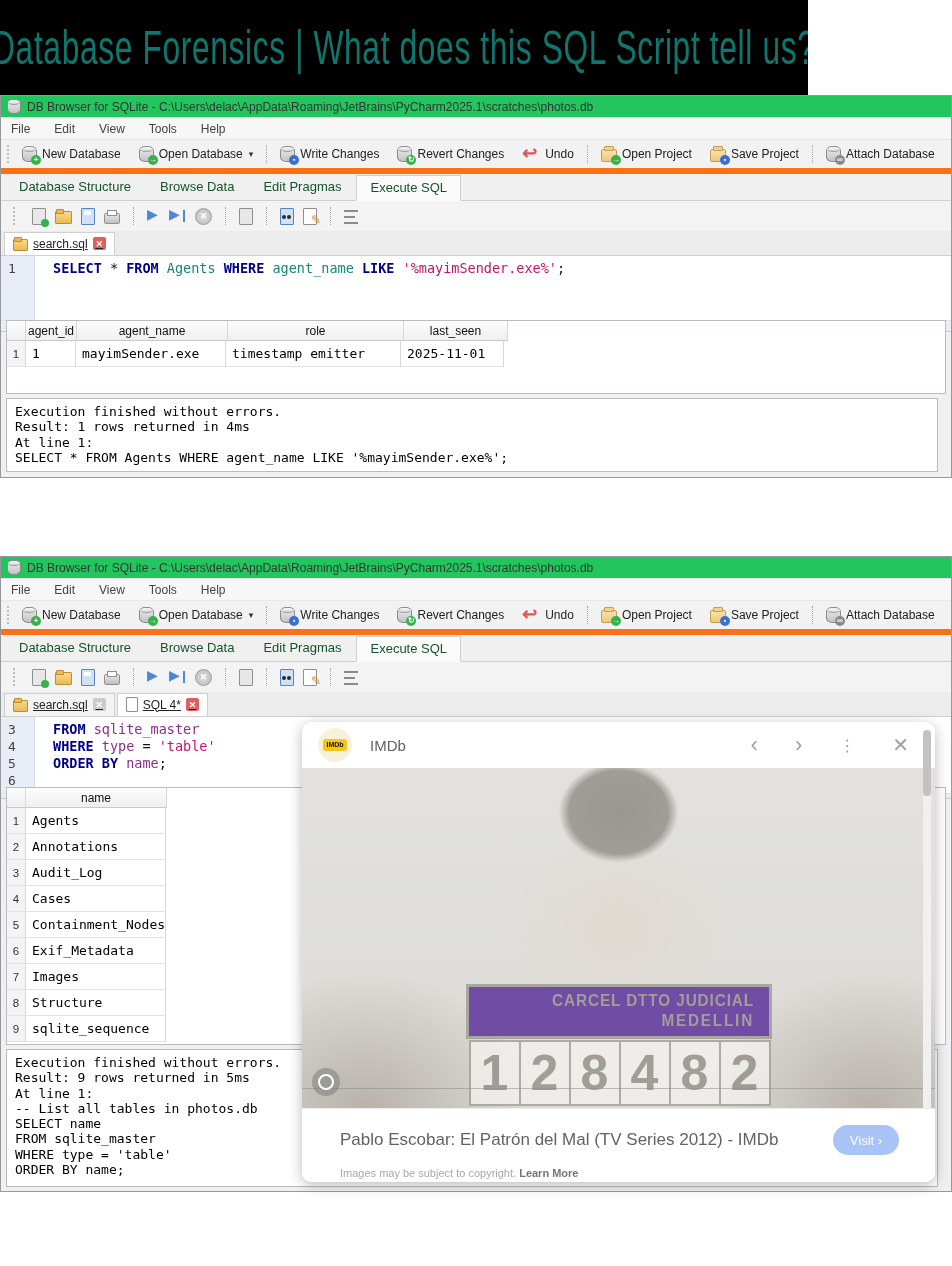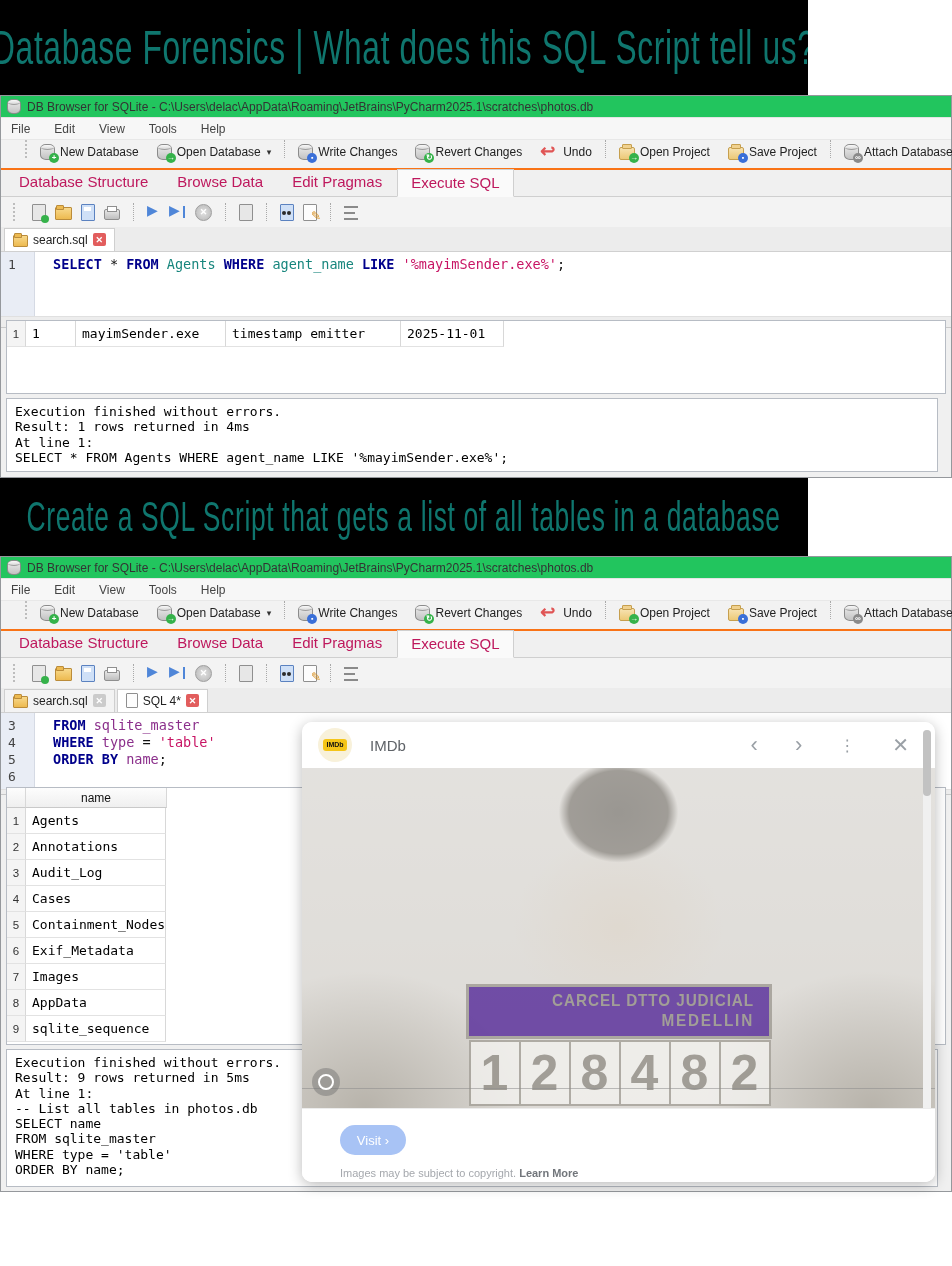--- a/index.html
+++ b/index.html
@@ -21,33 +21,33 @@
   
   .win{position:absolute;left:0;width:952px;background:#f0f0f0;border:1px solid #95989c;
        box-sizing:border-box;}
   #win1{top:95px;height:383px;}
   #win2{top:556px;height:636px;}
   .titlebar{height:21px;display:flex;align-items:center;gap:6px;padding:0 6px;
             background:#22c55e;border-bottom:1px solid #e4e4e4;font-size:12px;color:#333;}
   .menubar{height:21px;display:flex;align-items:center;gap:24px;padding:0 10px;
            background:#f7f7f7;border-bottom:1px solid #e8e8e8;font-size:12px;color:#444;}
   .menubar span{cursor:default;}
-  .toolbar{height:28px;display:flex;align-items:flex-start;background:#f2f2f2;
-           border-bottom:2px solid #f97316;font-size:12px;color:#222;padding:0 20px;}
+  .toolbar{height:28px;display:flex;align-items:center;background:#f2f2f2;
+           border-bottom:6px solid #f97316;font-size:12px;color:#222;padding:0 2px;}
   .tbtn{display:flex;align-items:center;gap:5px;padding:0 9px;height:24px;white-space:nowrap;}
   .tsep{width:0;height:18px;border-left:1px dotted #a9a9a9;margin:0 4px;}
   .grip{width:4px;height:18px;border-left:2px dotted #bdbdbd;margin:0 4px;}
   .tabbar{height:26px;display:flex;align-items:flex-end;background:#f0f0f0;
-          border-bottom:1px solid #cfcfcf;padding-left:4px;font-size:15px;color:#be185d;}
+          border-bottom:1px solid #cfcfcf;padding-left:4px;font-size:13px;color:#14532d;}
   .tab{padding:4px 13px 5px;margin-right:1px;border:1px solid transparent;}
   .tab.active{background:#fafafa;border:1px solid #cfcfcf;border-bottom-color:#fafafa;
               position:relative;top:1px;}
   .sqlbar{height:30px;display:flex;align-items:center;gap:9px;padding:0 8px;background:#f3f3f3;}
   .edtabs{height:24px;display:flex;align-items:flex-end;background:#ececec;
-          border-bottom:1px solid #d0d0d0;padding-left:3px;font-size:12px;color:#222;}
+          border-bottom:1px solid #d0d0d0;padding-left:3px;font-size:12px;color:#222;text-decoration:underline;}
   .edtab{display:flex;align-items:center;gap:5px;padding:3px 8px 4px;background:#f3f3f3;
          border:1px solid #cfcfcf;border-bottom:none;margin-right:2px;}
   .edtab.active{background:#fff;}
   .closebadge{width:13px;height:13px;border-radius:2px;background:#e25d5d;color:#fff;
               font-size:9px;font-weight:bold;display:flex;align-items:center;justify-content:center;}
   .closebadge.gray{background:#cbcbcb;color:#fff;}
   
   .editor{display:flex;background:#fff;border-bottom:1px solid #e0e0e0;}
   #win1 .editor{height:64px;}
   #win2 .editor{height:76px;}
@@ -313,34 +313,38 @@
     <div class="editor">
       <div class="gutter">
           <div>1</div>
         </div>
       <div class="codepane">
         <div class="code-line"><span class="tok kw">SELECT</span><span class="tok pl"> * </span><span class="tok kw">FROM</span><span class="tok id1"> Agents </span><span class="tok kw">WHERE</span><span class="tok id1"> agent_name </span><span class="tok kw">LIKE</span><span class="tok pl"> </span><span class="tok str">'%mayimSender.exe%'</span><span class="tok pl">;</span></div>
       </div>
     </div>
     <div class="splitter"></div>
     <div class="gridpane">
+      <div class="gheader">
+        <span class="gcorner"></span>
+        <span class="gh c-agentid">agent_id</span>
+        <span class="gh c-agentname">agent_name</span>
+        <span class="gh c-role">role</span>
+        <span class="gh c-lastseen">last_seen</span>
+      </div>
       <div class="grow">
         <span class="gnum">1</span>
         <span class="gcell c-agentid">1</span>
         <span class="gcell c-agentname">mayimSender.exe</span>
         <span class="gcell c-role">timestamp emitter</span>
         <span class="gcell c-lastseen">2025-11-01</span>
       </div>
     </div>
     <div class="logpane"><div>Execution finished without errors.</div><div>Result: 1 rows returned in 4ms</div><div>At line 1:</div><div>SELECT * FROM Agents WHERE agent_name LIKE '%mayimSender.exe%';</div></div>
   </div>
 
-  <div class="banner banner-mid">
-    <span class="cond b-mid-text">Create a SQL Script that gets a list of all tables in a database</span>
-  </div>
 
   <div class="win" id="win2">
     <div class="titlebar">
       <span class="ic ic-db small"></span>
       <span>DB Browser for SQLite - C:\Users\delac\AppData\Roaming\JetBrains\PyCharm2025.1\scratches\photos.db</span>
     </div>
     <div class="menubar">
       <span>File</span>
       <span>Edit</span>
       <span>View</span>
@@ -486,21 +490,21 @@
           <div class="grow">
             <span class="gnum">6</span>
             <span class="gcell name-cell">Exif_Metadata</span>
           </div>
           <div class="grow">
             <span class="gnum">7</span>
             <span class="gcell name-cell">Images</span>
           </div>
           <div class="grow">
             <span class="gnum">8</span>
-            <span class="gcell name-cell">AppData</span>
+            <span class="gcell name-cell">Structure</span>
           </div>
           <div class="grow">
             <span class="gnum">9</span>
             <span class="gcell name-cell">sqlite_sequence</span>
           </div>
         </div>
     </div>
     <div class="logpane"><div>Execution finished without errors.</div><div>Result: 9 rows returned in 5ms</div><div>At line 1:</div><div>-- List all tables in photos.db</div><div>SELECT name</div><div>FROM sqlite_master</div><div>WHERE type = 'table'</div><div>ORDER BY name;</div></div>
   </div>
 
@@ -532,20 +536,21 @@
           <span>2</span>
         </div>
       <div class="seam"></div>
       <span class="lens"></span>
     </div>
     <div class="ov-scroll">
       <span class="ov-thumb"></span>
     </div>
     <div class="ov-caption">
       <div class="cap-row">
+        <span class="cap-title">Pablo Escobar: El Patrón del Mal (TV Series 2012) - IMDb</span>
         <button class="visit-pill">Visit ›</button>
       </div>
       <div class="cap-sub">
         <span>Images may be subject to copyright. </span><b>Learn More</b>
       </div>
     </div>
   </div>
 
 
 </div>

